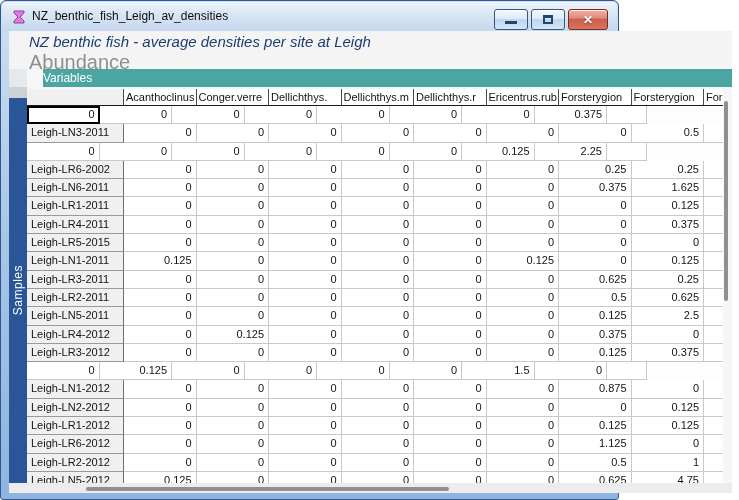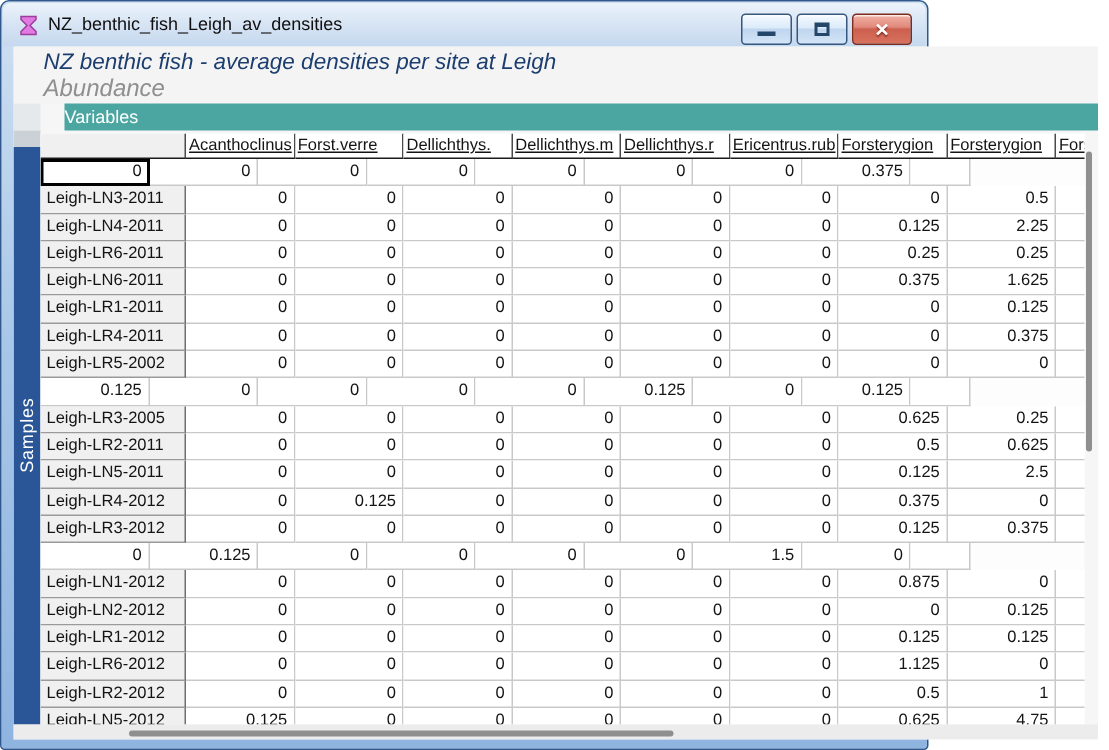--- a/index.html
+++ b/index.html
@@ -26,21 +26,21 @@
   .glyph-max { width: 10px; height: 9px; border: 2px solid #24466b; border-top-width: 3px; background: transparent; }
   .glyph-close { color: #fff; font-size: 12px; font-weight: bold; line-height: 1;
     text-shadow: 0 1px 1px rgba(90,20,10,.6); }
 
   .window-content { position: absolute; left: 8px; top: 30px; width: 723px; height: 462px;
     background: #f6f6f6; overflow: hidden; }
 
   .header-panel { position: absolute; left: 0; top: 0; width: 723px; height: 38px; background: #f4f4f5; padding-left: 20px; }
   .sheet-title { position: absolute; left: 20px; top: 2px; font-size: 15px; font-style: italic;
     color: #1c3e6e; white-space: nowrap; }
-  .sheet-subtitle { position: absolute; left: 20px; top: 20px; font-size: 16px; font-style: italic;
+  .sheet-subtitle { position: absolute; left: 20px; top: 20px; font-size: 20px; 
     color: #8f8f8f; white-space: nowrap; }
 
   .variables-bar { position: absolute; left: 34px; top: 38px; width: 696px; height: 18px;
     background: #4BA6A1; color: #fff; font-size: 12px; text-align: left; line-height: 18px; }
   .corner-top { position: absolute; left: 0; top: 38px; width: 18px; height: 18px; background: #e6e9ec; }
   .samples-cap { position: absolute; left: 0; top: 56px; width: 18px; height: 11px; background: #ccd1d7; }
   .samples-bar { position: absolute; left: 0; top: 67px; width: 18px; height: 385px;
     background: #2A5596; display: flex; align-items: center; justify-content: center; }
   .samples-label { writing-mode: vertical-rl; transform: rotate(180deg);
     color: #fff; font-size: 12px; letter-spacing: 0.5px; }
@@ -50,21 +50,21 @@
   .grid-row { display: flex; height: 18.3px; }
   .grid-row.header { height: 17px; }
   .cell { flex: 0 0 auto; overflow: hidden; white-space: nowrap; font-size: 11px;
     line-height: 17px; color: #141414; }
   .lcell { width: 97px; background: #f0f0f0; border-right: 1px solid #6f6f6f;
     border-bottom: 1px solid #9a9a9a; padding-left: 4px; }
   .dcell { width: 72.5px; background: #fff; border-right: 1px solid #c9c9c9;
     border-bottom: 1px solid #c9c9c9; text-align: right; padding-right: 4px; }
   .dcell:last-child { width: 40px; }
   .hcell { width: 72.5px; background: #fff; border-right: 1px solid #4a4a4a;
-    border-bottom: 1px solid #1a1a1a; padding-left: 2px; line-height: 16px; text-decoration: underline; }
+    border-bottom: 1px solid #1a1a1a; padding-left: 2px; line-height: 16px; }
   .hcell:last-child { width: 40px; }
   .corner-cell { width: 97px; background: #f0f0f0; border-right: 1px solid #4a4a4a;
     border-bottom: 1px solid #1a1a1a; }
   .cell.selected { outline: 2px solid #000; outline-offset: -2px; }
 
   .bottom-strip { position: absolute; left: 0; top: 452px; width: 723px; height: 10px; background: #ececec; }
   .h-thumb { position: absolute; left: 77px; top: 456px; width: 363px; height: 4px;
     background: #8f8f8f; border-radius: 2px; }
   .v-thumb { position: absolute; left: 715px; top: 70px; width: 4px; height: 200px;
     background: #8f8f8f; border-radius: 2px; }
@@ -106,21 +106,21 @@
 
     <div class="samples-cap"></div>
     <div class="samples-bar">
       <span class="samples-label">Samples</span>
     </div>
 
     <div class="data-grid">
         <div class="grid-row header">
           <div class="cell corner-cell"></div>
           <div class="cell hcell">Acanthoclinus</div>
-          <div class="cell hcell">Forst.verre</div>
+          <div class="cell hcell">Conger.verre</div>
           <div class="cell hcell">Dellichthys.</div>
           <div class="cell hcell">Dellichthys.m</div>
           <div class="cell hcell">Dellichthys.r</div>
           <div class="cell hcell">Ericentrus.rub</div>
           <div class="cell hcell">Forsterygion</div>
           <div class="cell hcell">Forsterygion</div>
           <div class="cell hcell">Forst</div>
         </div>
         <div class="grid-row">
           <div class="cell dcell selected">0</div>
@@ -139,33 +139,32 @@
           <div class="cell dcell">0</div>
           <div class="cell dcell">0</div>
           <div class="cell dcell">0</div>
           <div class="cell dcell">0</div>
           <div class="cell dcell">0</div>
           <div class="cell dcell">0</div>
           <div class="cell dcell">0.5</div>
           <div class="cell dcell"></div>
         </div>
         <div class="grid-row">
-          <div class="cell lcell">Leigh-LN4-2011</div>
           <div class="cell dcell">0</div>
           <div class="cell dcell">0</div>
           <div class="cell dcell">0</div>
           <div class="cell dcell">0</div>
           <div class="cell dcell">0</div>
           <div class="cell dcell">0</div>
           <div class="cell dcell">0.125</div>
           <div class="cell dcell">2.25</div>
           <div class="cell dcell"></div>
         </div>
         <div class="grid-row">
-          <div class="cell lcell">Leigh-LR6-2011</div>
+          <div class="cell lcell">Leigh-LR6-2002</div>
           <div class="cell dcell">0</div>
           <div class="cell dcell">0</div>
           <div class="cell dcell">0</div>
           <div class="cell dcell">0</div>
           <div class="cell dcell">0</div>
           <div class="cell dcell">0</div>
           <div class="cell dcell">0.25</div>
           <div class="cell dcell">0.25</div>
           <div class="cell dcell"></div>
         </div>
@@ -199,44 +198,45 @@
           <div class="cell dcell">0</div>
           <div class="cell dcell">0</div>
           <div class="cell dcell">0</div>
           <div class="cell dcell">0</div>
           <div class="cell dcell">0</div>
           <div class="cell dcell">0</div>
           <div class="cell dcell">0.375</div>
           <div class="cell dcell"></div>
         </div>
         <div class="grid-row">
-          <div class="cell lcell">Leigh-LR5-2002</div>
-          <div class="cell dcell">0</div>
-          <div class="cell dcell">0</div>
-          <div class="cell dcell">0</div>
-          <div class="cell dcell">0</div>
-          <div class="cell dcell">0</div>
-          <div class="cell dcell">0</div>
-          <div class="cell dcell">0</div>
-          <div class="cell dcell">0</div>
-          <div class="cell dcell"></div>
-        </div>
-        <div class="grid-row">
-          <div class="cell dcell">0.125</div>
-          <div class="cell dcell">0</div>
-          <div class="cell dcell">0</div>
-          <div class="cell dcell">0</div>
-          <div class="cell dcell">0</div>
-          <div class="cell dcell">0.125</div>
-          <div class="cell dcell">0</div>
-          <div class="cell dcell">0.125</div>
-          <div class="cell dcell"></div>
-        </div>
-        <div class="grid-row">
-          <div class="cell lcell">Leigh-LR3-2005</div>
+          <div class="cell lcell">Leigh-LR5-2015</div>
+          <div class="cell dcell">0</div>
+          <div class="cell dcell">0</div>
+          <div class="cell dcell">0</div>
+          <div class="cell dcell">0</div>
+          <div class="cell dcell">0</div>
+          <div class="cell dcell">0</div>
+          <div class="cell dcell">0</div>
+          <div class="cell dcell">0</div>
+          <div class="cell dcell"></div>
+        </div>
+        <div class="grid-row">
+          <div class="cell lcell">Leigh-LN1-2011</div>
+          <div class="cell dcell">0.125</div>
+          <div class="cell dcell">0</div>
+          <div class="cell dcell">0</div>
+          <div class="cell dcell">0</div>
+          <div class="cell dcell">0</div>
+          <div class="cell dcell">0.125</div>
+          <div class="cell dcell">0</div>
+          <div class="cell dcell">0.125</div>
+          <div class="cell dcell"></div>
+        </div>
+        <div class="grid-row">
+          <div class="cell lcell">Leigh-LR3-2011</div>
           <div class="cell dcell">0</div>
           <div class="cell dcell">0</div>
           <div class="cell dcell">0</div>
           <div class="cell dcell">0</div>
           <div class="cell dcell">0</div>
           <div class="cell dcell">0</div>
           <div class="cell dcell">0.625</div>
           <div class="cell dcell">0.25</div>
           <div class="cell dcell"></div>
         </div>

